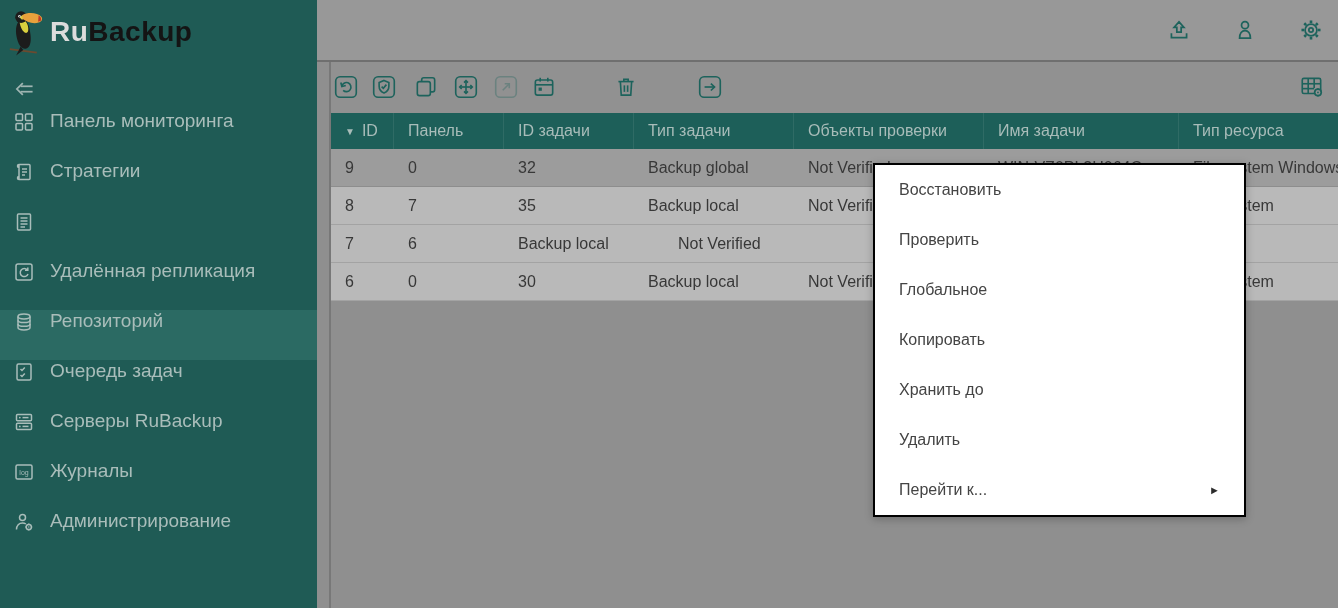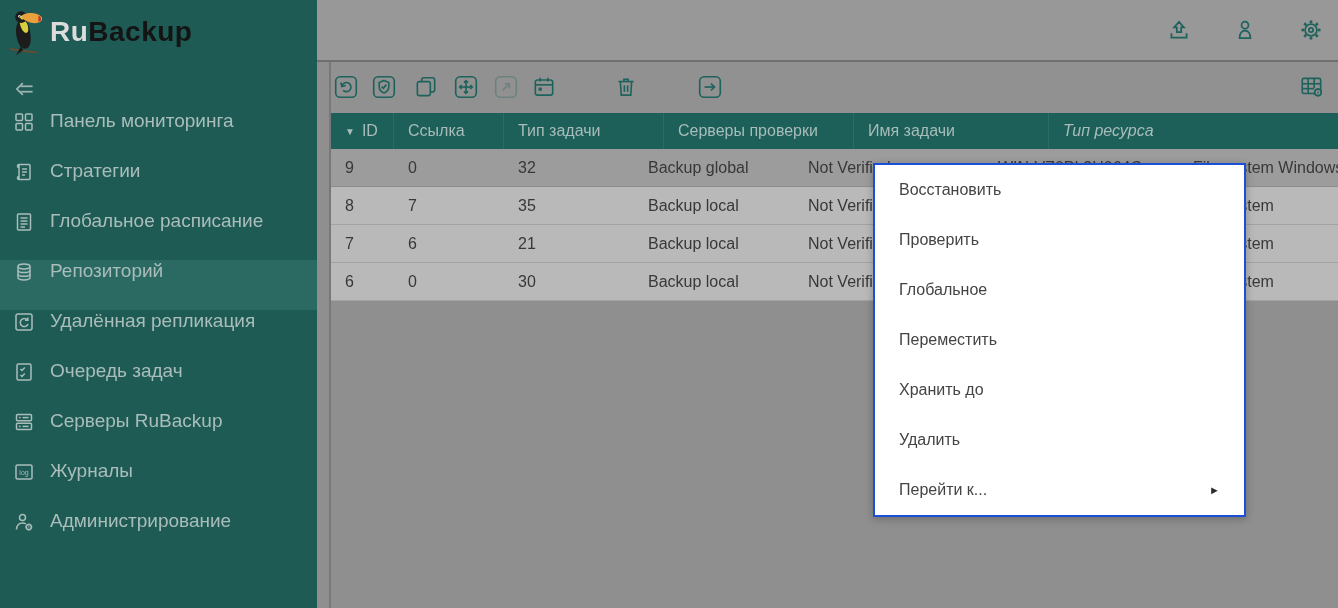--- a/index.html
+++ b/index.html
@@ -33,32 +33,32 @@
     border-left:2px solid #787878; background:#8f8f8f; }
   .toolbar { position:relative; height:51px; background:#919191; }
   .tool-icon { position:absolute; top:12px; width:26px; height:26px; color:#1d635c; cursor:pointer; }
   .tool-icon.disabled { opacity:.32; cursor:default; }
 
   
   .grid { width:1007px; }
   .grid-header { display:flex; height:36px; background:#1d5f59; color:#a8bcb9; font-size:16px; }
   .hcell { display:flex; align-items:center; padding-left:14px;
     border-right:1px solid #2f6b65; white-space:nowrap; overflow:hidden; }
-  .hcell:last-child { border-right:none;font-style:italic; }
+  .hcell:last-child { border-right:none; }
   .sort-tri { font-size:10px; margin-right:7px; }
   .grid-row { display:flex; height:38px; background:#b9b9b9; color:#383838;
     font-size:16px; border-bottom:1px solid #a3a3a3; cursor:default; }
   .grid-row.selected { background:#9c9c9c; border-bottom-color:#8d8d8d; }
   .cell { display:flex; align-items:center; padding-left:14px; white-space:nowrap; }
   .c0{width:63px}.c1{width:110px}.c2{width:130px}.c3{width:160px}
   .c4{width:190px}.c5{width:195px}.c6{width:159px}
 
   
   .context-menu { position:absolute; left:873px; top:163px; width:373px;
-    background:#ffffff; border:2px solid #1d4ed8; z-index:9;
+    background:#ffffff; border:2px solid #000000; z-index:9;
     box-shadow:0 2px 8px rgba(0,0,0,.25); }
   .menu-item { height:50px; display:flex; align-items:center; padding:0 24px;
     font-size:16px; color:#444444; cursor:pointer; }
   .submenu-arrow { margin-left:auto; font-size:11px; color:#2b2b2b; }
 </style>
 </head>
 <body>
 
 <div class="stage">
 
@@ -112,40 +112,39 @@
       </div>
 
       <div class="nav-item">
         <svg class="nav-icon" viewBox="0 0 24 24" fill="none" stroke="currentColor" stroke-width="1.5">
           <rect x="5.5" y="4" width="13" height="16" rx="1"></rect>
           <line x1="8.5" y1="8" x2="15.5" y2="8"></line>
             <line x1="8.5" y1="11" x2="15.5" y2="11"></line>
           <line x1="8.5" y1="14" x2="15.5" y2="14"></line>
             <line x1="8.5" y1="17" x2="13" y2="17"></line>
         </svg>
-        <span>Глобальное расписание</span>
+      </div>
+
+      <div class="nav-item">
+        <svg class="nav-icon" viewBox="0 0 24 24" fill="none" stroke="currentColor" stroke-width="1.5">
+          <rect x="4" y="4" width="16" height="16" rx="2"></rect>
+          <path d="M15.3 10 a4 4 0 1 0 .7 4"></path>
+          <polyline points="15.8,7.5 15.8,10.3 13,10.3"></polyline>
+        </svg>
+        <span>Удалённая репликация</span>
       </div>
 
       <div class="nav-item selected">
         <svg class="nav-icon" viewBox="0 0 24 24" fill="none" stroke="currentColor" stroke-width="1.5">
           <ellipse cx="12" cy="6.5" rx="6" ry="2.4"></ellipse>
           <path d="M6 6.5 v11 c0 1.3 2.7 2.4 6 2.4 s6-1.1 6-2.4 v-11"></path>
           <path d="M6 10.2 c0 1.3 2.7 2.4 6 2.4 s6-1.1 6-2.4"></path>
           <path d="M6 13.9 c0 1.3 2.7 2.4 6 2.4 s6-1.1 6-2.4"></path>
         </svg>
         <span>Репозиторий</span>
-      </div>
-
-      <div class="nav-item">
-        <svg class="nav-icon" viewBox="0 0 24 24" fill="none" stroke="currentColor" stroke-width="1.5">
-          <rect x="4" y="4" width="16" height="16" rx="2"></rect>
-          <path d="M15.3 10 a4 4 0 1 0 .7 4"></path>
-          <polyline points="15.8,7.5 15.8,10.3 13,10.3"></polyline>
-        </svg>
-        <span>Удалённая репликация</span>
       </div>
 
       <div class="nav-item">
         <svg class="nav-icon" viewBox="0 0 24 24" fill="none" stroke="currentColor" stroke-width="1.5">
           <rect x="5" y="4" width="14" height="16" rx="1.5"></rect>
           <polyline points="8.5,9 10,10.5 12.8,7.5"></polyline>
           <polyline points="8.5,15 10,16.5 12.8,13.5"></polyline>
         </svg>
         <span>Очередь задач</span>
       </div>
@@ -300,23 +299,24 @@
         </svg>
       </div>
     </div>
 
     <div class="grid">
       <div class="grid-header">
         <div class="hcell c0">
             <span class="sort-tri">▼</span>
             <span>ID</span>
           </div>
-        <div class="hcell c1">Ссылка</div>
+        <div class="hcell c1">Панель</div>
+        <div class="hcell c2">ID задачи</div>
         <div class="hcell c3">Тип задачи</div>
-        <div class="hcell c4">Серверы проверки</div>
+        <div class="hcell c4">Объекты проверки</div>
         <div class="hcell c5">Имя задачи</div>
         <div class="hcell c6">Тип ресурса</div>
       </div>
 
       <div class="grid-row selected">
         <div class="cell c0">9</div>
         <div class="cell c1">0</div>
         <div class="cell c2">32</div>
         <div class="cell c3">Backup global</div>
         <div class="cell c4">Not Verified</div>
@@ -328,21 +328,20 @@
         <div class="cell c1">7</div>
         <div class="cell c2">35</div>
         <div class="cell c3">Backup local</div>
         <div class="cell c4">Not Verified</div>
         <div class="cell c5"></div>
         <div class="cell c6">File system</div>
       </div>
       <div class="grid-row">
         <div class="cell c0">7</div>
         <div class="cell c1">6</div>
-        <div class="cell c2">21</div>
         <div class="cell c3">Backup local</div>
         <div class="cell c4">Not Verified</div>
         <div class="cell c5"></div>
         <div class="cell c6">File system</div>
       </div>
       <div class="grid-row">
         <div class="cell c0">6</div>
         <div class="cell c1">0</div>
         <div class="cell c2">30</div>
         <div class="cell c3">Backup local</div>
@@ -357,21 +356,21 @@
     <div class="menu-item">
         <span>Восстановить</span>
       </div>
     <div class="menu-item">
         <span>Проверить</span>
       </div>
     <div class="menu-item">
         <span>Глобальное</span>
       </div>
     <div class="menu-item">
-        <span>Переместить</span>
+        <span>Копировать</span>
       </div>
     <div class="menu-item">
         <span>Хранить до</span>
       </div>
     <div class="menu-item">
         <span>Удалить</span>
       </div>
     <div class="menu-item">
         <span>Перейти к...</span>
         <span class="submenu-arrow">►</span>

